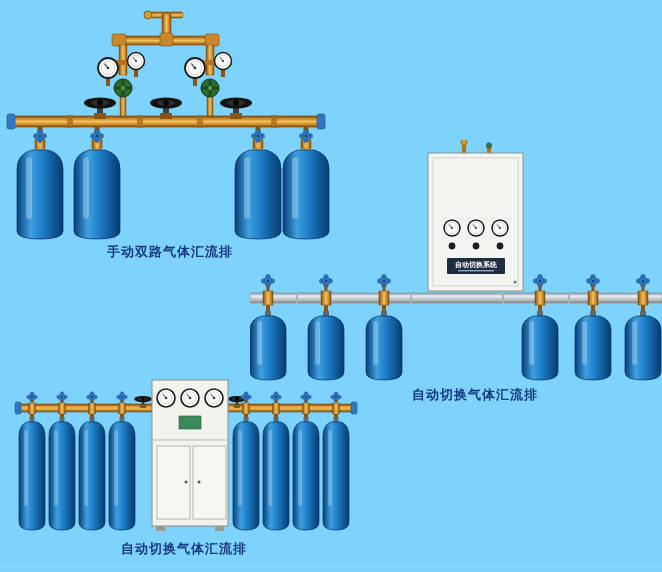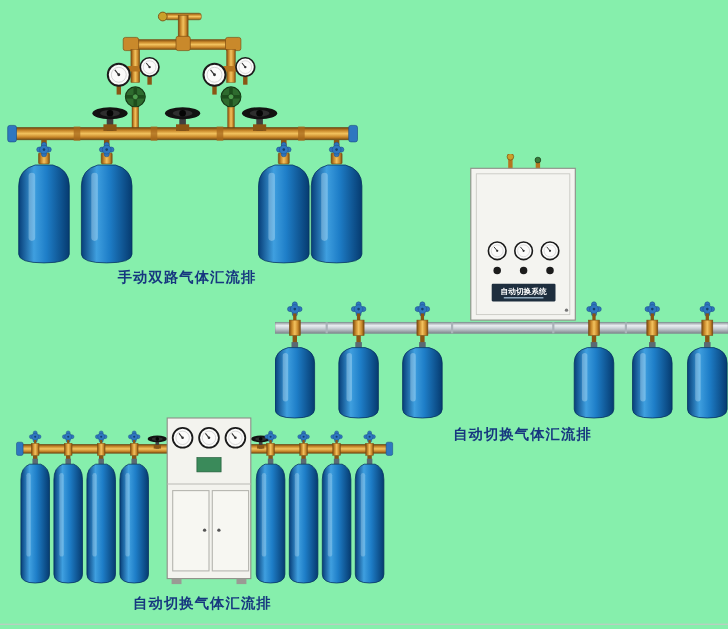--- a/index.html
+++ b/index.html
@@ -1,17 +1,17 @@
 <!DOCTYPE html>
 <html style="--page-bg: #ffffff; --caption-color: #16377f; --brass: #c9892b; --brass-dark: #7a4a10; --cylinder-blue-dark: #073f79; --cylinder-blue-light: #3f9fdf; --valve-blue: #2f77c0; --regulator-green: #2e6b2e; --handwheel-black: #121212; --steel-gray: #c3cad0; --cabinet-white: #f4f4f0; --plate-navy: #1e2e3e;"><head>
 <meta charset="utf-8">
 <style>
   html,body{margin:0;padding:0;background:#fff;}
   .stage{
-    position:relative;width:662px;height:572px;background:#86efac;overflow:hidden;
+    position:relative;width:662px;height:572px;background:#7dd3fc;overflow:hidden;
     font-family:"Liberation Sans","DejaVu Sans",sans-serif;
   }
   .fig{position:absolute;}
   .caption{
     position:absolute;text-align:center;font-weight:bold;font-size:13px;
     letter-spacing:1px;color:var(--caption-color,#16377f);white-space:nowrap;
   }
   .bottom-rule{position:absolute;left:0;top:567px;width:662px;height:0;border-top:1px solid #c6c6c6;}
   svg{display:block;}
 </style>

